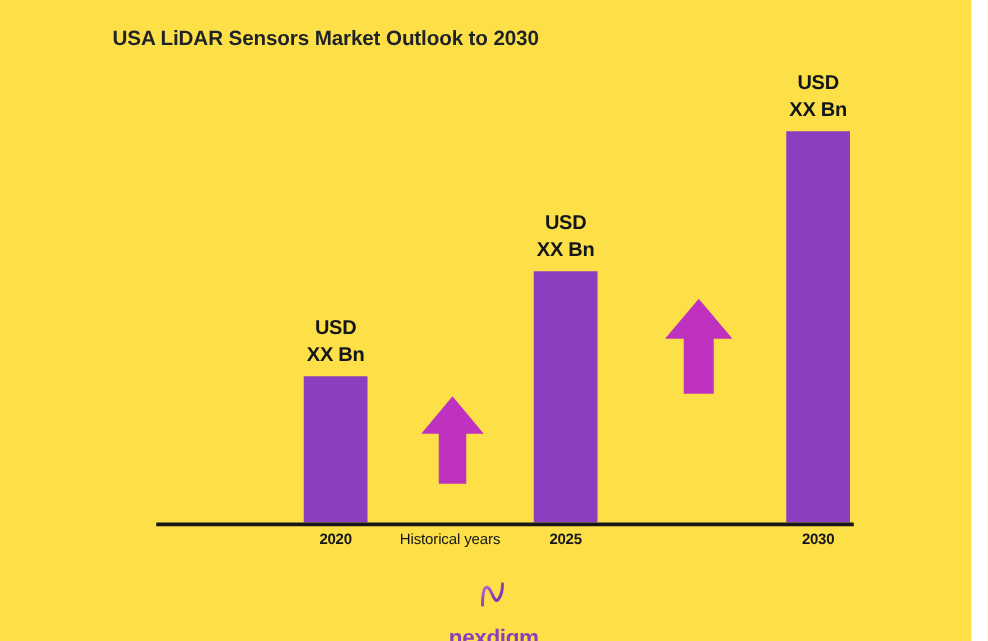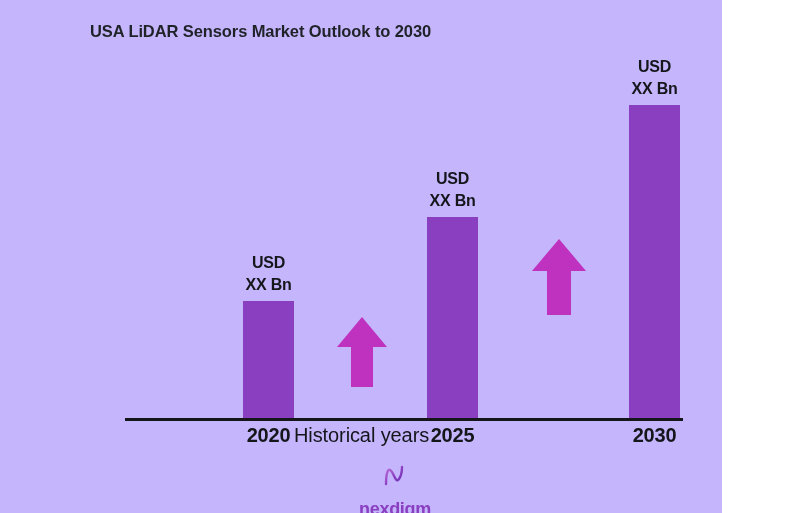--- a/index.html
+++ b/index.html
@@ -12,23 +12,23 @@
     height: 513px;
     position: relative;
     overflow: hidden;
     font-family: "Liberation Sans", sans-serif;
     background: #ffffff;
   }
 
   #canvas {
     position: absolute;
     inset: 0;
-    width: 722px;
+    width: 777px;
     height: 513px;
-    background: #c4b5fd;
+    background: #fde047;
   }
 
   .title-main {
     position: absolute;
     left: 90px;
     top: 22px;
     font-size: 16.5px;
     font-weight: 600;
     color: #1f2328;
     letter-spacing: -0.1px;
@@ -82,21 +82,21 @@
   .bar-label span { display: block; }
 
   .arrow {
     position: absolute;
   }
 
   .tick {
     position: absolute;
     top: 424px;
     text-align: center;
-    font-size: 20px;
+    font-size: 12px;
     color: #14161a;
     white-space: nowrap;
   }
   .tick.year { font-weight: 700; letter-spacing: -0.2px; }
   .tick.period { font-weight: 400; letter-spacing: -0.1px; }
 
   .logo {
     position: absolute;
     left: 0;
     top: 464px;

